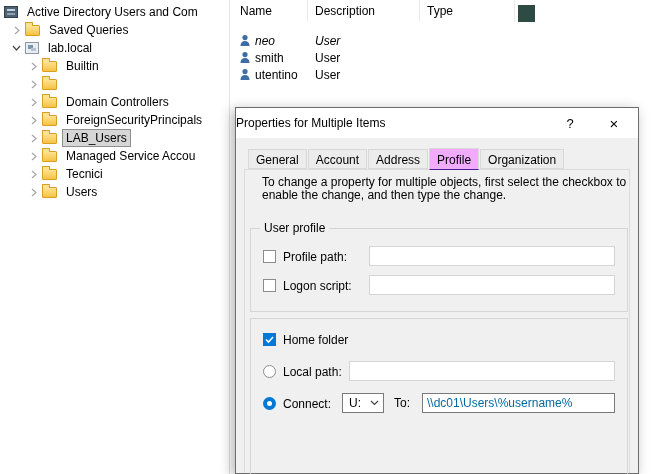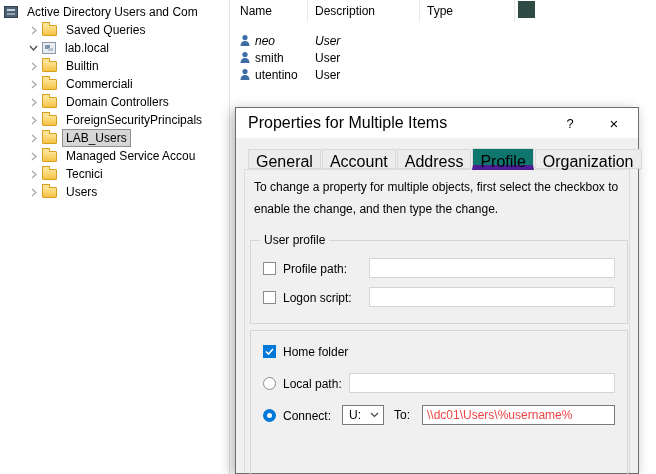--- a/index.html
+++ b/index.html
@@ -4,83 +4,83 @@
 <style>
   html,body{margin:0;padding:0;background:#fff;}
   .screen{position:relative;width:656px;height:474px;background:#ffffff;overflow:hidden;
           font-family:"Liberation Sans","DejaVu Sans",sans-serif;font-size:12px;color:#000;border-radius:17px;}
 
   
   .tree-pane{position:absolute;left:0;top:0;width:230px;height:474px;background:#fff;
              border-right:1px solid #e3e3e3;padding-top:3px;box-sizing:border-box;overflow:hidden;}
   .tree-row{display:flex;align-items:center;height:18px;white-space:nowrap;}
   .lvl0{padding-left:4px;}
-  .lvl1{padding-left:25px;}
+  .lvl1{padding-left:8px;}
   .lvl2{padding-left:25px;}
   .chev{width:17px;height:18px;display:inline-flex;align-items:center;justify-content:center;flex:0 0 17px;}
   .ticon{display:inline-block;flex:0 0 auto;margin-right:5px;}
   .tree-label{padding:1px 3px;border:1px solid transparent;}
   .tree-row.selected .tree-label{background:#d6d6d6;border:1px solid #8f8f8f;}
 
   .folder-icon{width:15px;height:11px;background:linear-gradient(#fde293,#f5c343);
                border:1px solid #d99f23;border-radius:1px;position:relative;box-sizing:border-box;}
   .folder-icon::before{content:"";position:absolute;top:-4px;left:-1px;width:6px;height:3px;
                background:#fde293;border:1px solid #d99f23;border-bottom:none;border-radius:1px 1px 0 0;}
   .root-icon{width:14px;height:12px;background:#4f6274;border:1px solid #32414f;box-sizing:border-box;position:relative;}
   .root-icon::before{content:"";position:absolute;left:2px;top:2px;right:2px;height:2px;background:#c4d2de;}
   .root-icon::after{content:"";position:absolute;left:2px;top:6px;right:2px;height:2px;background:#8fa3b4;}
   .domain-icon{width:14px;height:12px;background:#e9edf1;border:1px solid #8b98a5;box-sizing:border-box;position:relative;}
   .domain-icon::before{content:"";position:absolute;left:2px;top:2px;width:5px;height:4px;background:#7c95ad;}
   .domain-icon::after{content:"";position:absolute;right:2px;bottom:2px;width:5px;height:3px;background:#b4c3d0;}
 
   
-  .list-header{position:absolute;left:231px;top:0;right:0;height:22px;display:flex;align-items:flex-start;background:#fff;}
+  .list-header{position:absolute;left:231px;top:0;right:0;height:22px;display:flex;align-items:flex-end;background:#fff;}
   .hcell{height:22px;display:flex;align-items:center;box-sizing:border-box;border-right:1px solid #eaeaea;}
   .h-name{width:77px;padding-left:9px;}
   .h-type{width:95px;padding-left:7px;}
   .h-desc{width:112px;padding-left:7px;}
   .header-artifact{width:17px;height:17px;background:#2d4a43;margin-left:3px;margin-top:1px;}
   .list-row{position:absolute;left:231px;height:17px;display:flex;align-items:center;}
   .cell{display:flex;align-items:center;box-sizing:border-box;}
   .c-name{width:77px;padding-left:8px;}
   .c-type{width:95px;padding-left:7px;align-items:center;}
   .user-icon{display:inline-flex;margin-right:4px;}
 
   
   .dialog{position:absolute;left:235px;top:107px;width:404px;height:367px;background:#f0f0f0;
           border:1px solid #6d6d6d;box-sizing:border-box;box-shadow:-3px 3px 12px rgba(0,0,0,0.30);}
   .dlg-titlebar{position:absolute;left:0;top:0;right:0;height:30px;background:#ffffff;display:flex;align-items:center;}
-  .dlg-title{padding-left:12px;font-size:16px;flex:1;}
+  .dlg-title{font-size:12px;flex:1;}
   .dlg-btn{width:32px;height:30px;display:flex;align-items:center;justify-content:center;cursor:default;}
   .dlg-help{position:absolute;right:52px;top:0;font-size:13px;}
   .dlg-close{position:absolute;right:8px;top:0;font-size:15px;}
 
   .tabs{position:absolute;left:12px;top:41px;display:flex;height:21px;}
   .tab{padding:3px 7px 2px 7px;background:#ececec;border:1px solid #d9d9d9;margin-right:1px;
-       font-size:16px;height:20px;box-sizing:border-box;}
-  .tab.active{background:#0f766e;border-bottom:5px solid #4c1d95;height:22px;margin-top:-1px;padding-top:4px;position:relative;z-index:3;}
+       font-size:12px;height:20px;box-sizing:border-box;}
+  .tab.active{background:#f0abfc;border-bottom:1px solid #4c1d95;height:22px;margin-top:-1px;padding-top:4px;position:relative;z-index:3;}
   .tab-page{position:absolute;left:8px;top:61px;right:8px;bottom:0;background:#f0f0f0;border:1px solid #dcdcdc;border-bottom:none;}
 
-  .dlg-desc{position:absolute;left:18px;top:68px;width:386px;line-height:22px;}
-
-  .groupbox{position:absolute;left:14px;width:378px;border:1px solid #d5d5d5;box-sizing:border-box;margin-top:12px;}
+  .dlg-desc{position:absolute;left:26px;top:68px;width:386px;line-height:13px;}
+
+  .groupbox{position:absolute;left:14px;width:378px;border:1px solid #d5d5d5;box-sizing:border-box;}
   .group1{top:120px;height:84px;}
   .group2{top:210px;height:160px;}
   .group-legend{position:absolute;top:-8px;left:9px;background:#f0f0f0;padding:0 4px;}
 
   .drow{position:absolute;left:0;right:0;height:21px;display:flex;align-items:center;}
   .checkbox{width:13px;height:13px;box-sizing:border-box;border:1px solid #8c8c8c;background:#fff;
             display:inline-flex;align-items:center;justify-content:center;flex:0 0 13px;}
   .checkbox.checked{background:#0078d7;border-color:#0078d7;}
   .radio{width:13px;height:13px;box-sizing:border-box;border:1px solid #8c8c8c;border-radius:50%;background:#fff;flex:0 0 13px;}
   .radio.checked{border:4px solid #0078d7;}
   .ctl-label{margin-left:7px;}
 
   .tbox{position:absolute;height:20px;box-sizing:border-box;border:1px solid #d4d4d4;background:#fff;
-        font-family:"Liberation Sans","DejaVu Sans",sans-serif;font-size:12px;padding:0 4px;color:#ef4444;}
+        font-family:"Liberation Sans","DejaVu Sans",sans-serif;font-size:12px;padding:0 4px;color:#0369a1;}
   .tbox.enabled{border:1px solid #7a7a7a;}
   .drive-select{position:absolute;width:42px;height:20px;box-sizing:border-box;border:1px solid #7a7a7a;background:#fff;
         display:flex;align-items:center;padding-left:6px;}
   .drive-select .chev-dn{margin-left:auto;margin-right:4px;display:inline-flex;}
   .to-label{position:absolute;}
 </style>
 </head>
 <body>
 
 <div class="screen">
@@ -122,21 +122,20 @@
       <span class="tree-label">Builtin</span>
     </div>
 
     <div class="tree-row lvl2">
       <span class="chev">
           <svg width="8" height="9">
             <path d="M2 1 L6 4.5 L2 8" stroke="#a6a6a6" stroke-width="1.2" fill="none"></path>
           </svg>
         </span>
       <span class="ticon folder-icon"></span>
-      <span class="tree-label">Commerciali</span>
     </div>
 
 
     <div class="tree-row lvl2">
       <span class="chev">
           <svg width="8" height="9">
             <path d="M2 1 L6 4.5 L2 8" stroke="#a6a6a6" stroke-width="1.2" fill="none"></path>
           </svg>
         </span>
       <span class="ticon folder-icon"></span>

